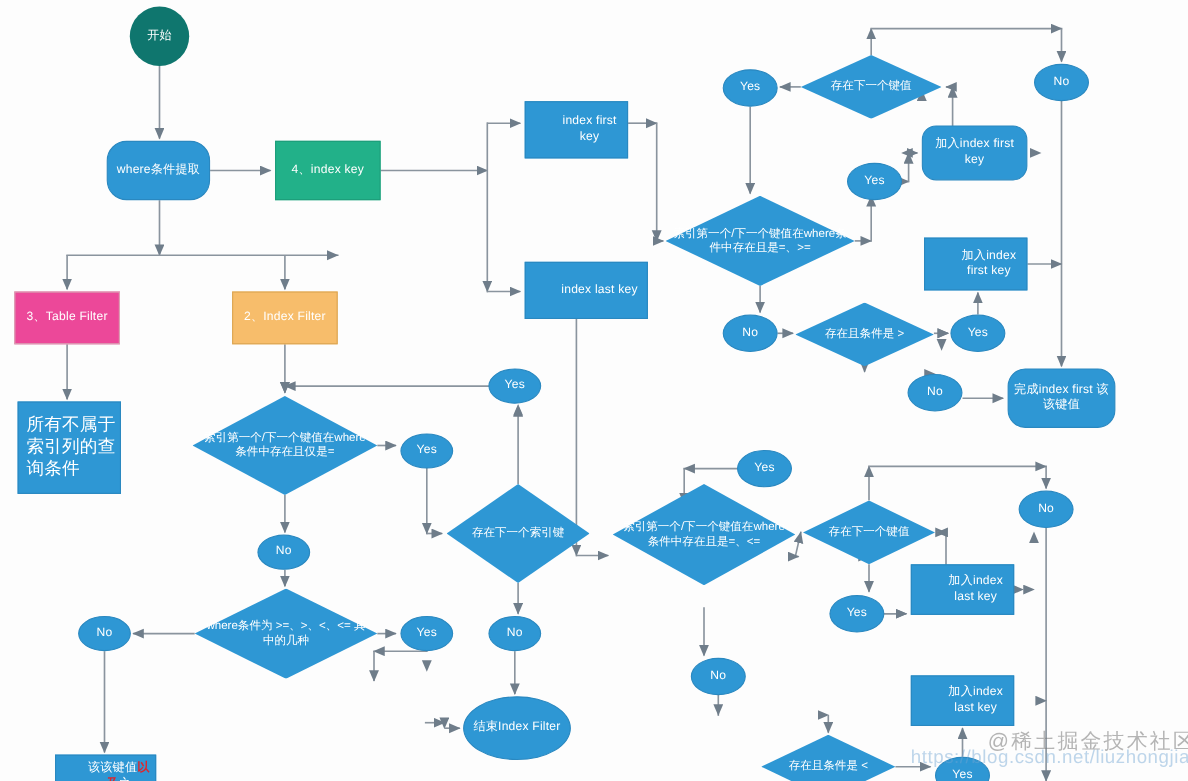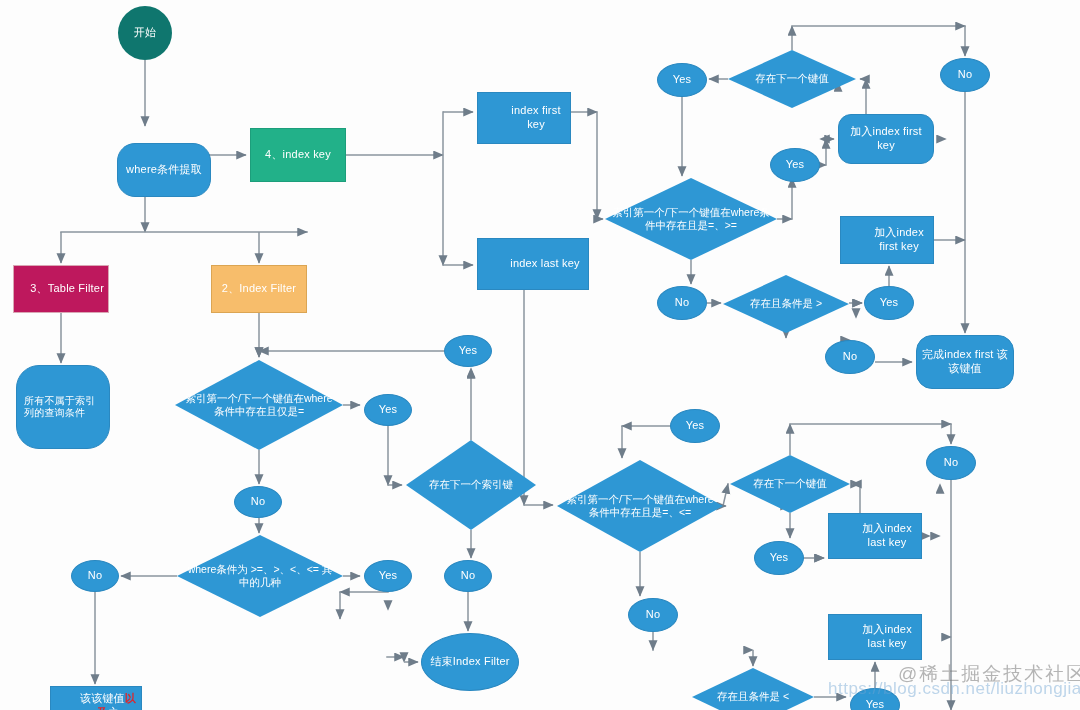--- a/index.html
+++ b/index.html
@@ -17,38 +17,38 @@
     font-size:11px;letter-spacing:.2px;
     padding:2px 4px;
   }
   .blue{background:#2e97d4;}
   .rect{border:1px solid #2a88c0;padding-left:28px;}
   .round{border-radius:12px;border:1px solid #2a88c0;}
   .ellipse{border-radius:50%;border:1px solid #2a88c0;}
 
   .orange-circle{background:#0f766e;color:#fff;border-radius:50%;}
   .green{background:#22b189;border:1px solid #1d9e7b;color:#fff;}
-  .pink{background:#be185d;border:1px solid #d9a7b4;color:#fff;justify-content:flex-end;}
+  .pink{background:#ec4899;border:1px solid #d9a7b4;color:#fff;}
   .amber{background:#f7bd6b;border:1px solid #e0a busy;color:#fff;}
   .amber{background:#f7bd6b;border:1px solid #dba553;color:#fff;}
 
   .diamond{
     position:absolute;
     display:flex;align-items:center;justify-content:center;
     text-align:center;color:#fff;font-size:10.5px;line-height:1.25;
   }
   .diamond .dshape{
     position:absolute;left:0;top:0;width:100%;height:100%;
     background:#2e97d4;
     clip-path:polygon(50% 0,100% 50%,50% 100%,0 50%);
   }
   .diamond .dtxt{position:relative;z-index:2;padding:0 6px;}
 
   .yn{font-size:11px;justify-content:center;}
-  .big{font-size:10px;border-radius:23px;}
+  .big{font-size:16px;}
   .redmark{color:#e0252a;font-weight:bold;}
 
   .watermark{
     position:absolute;color:rgba(120,120,120,.55);
     font-size:19px;letter-spacing:2px;white-space:nowrap;
   }
   .urlmark{
     position:absolute;color:rgba(110,165,210,.45);
     font-size:17px;letter-spacing:.5px;white-space:nowrap;
   }
@@ -203,21 +203,21 @@
       <path d="M814,697 L846,697"></path>
 
       <path d="M875,688 L875,662"></path>
     </g>
   </svg>
 
   <div class="node orange-circle" style="left:118px;top:6px;width:54px;height:54px;">
     <span>开始</span>
   </div>
 
-  <div class="node blue round" style="left:97px;top:143px;width:94px;height:54px;border-radius:18px;margin-left:20px;">
+  <div class="node blue round" style="left:97px;top:128px;width:94px;height:54px;border-radius:18px;">
     <span>where条件提取</span>
   </div>
 
   <div class="node green" style="left:250px;top:128px;width:96px;height:54px;">
     <span>4、index key</span>
   </div>
 
   <div class="node pink" style="left:13px;top:265px;width:96px;height:48px;">
     <span>3、Table Filter</span>
   </div>
@@ -284,21 +284,21 @@
   <div class="node blue ellipse" style="left:421px;top:633px;width:98px;height:58px;">
     <span>结束Index Filter</span>
   </div>
 
   <div class="node blue rect" style="left:50px;top:686px;width:92px;height:40px;">
     <span>
       <span>该该键值</span><span class="redmark">以及</span><span>之</span>
     </span>
   </div>
 
-  <div class="diamond" style="left:557px;top:460px;width:166px;height:92px;">
+  <div class="diamond" style="left:557px;top:440px;width:166px;height:92px;">
     <div class="dshape"></div>
     <div class="dtxt">索引第一个/下一个键值在where条件中存在且是=、&lt;=</div>
   </div>
 
   <div class="diamond" style="left:730px;top:455px;width:120px;height:58px;">
     <div class="dshape"></div>
     <div class="dtxt">存在下一个键值</div>
   </div>
 
   <div class="node blue rect" style="left:828px;top:513px;width:94px;height:46px;">

